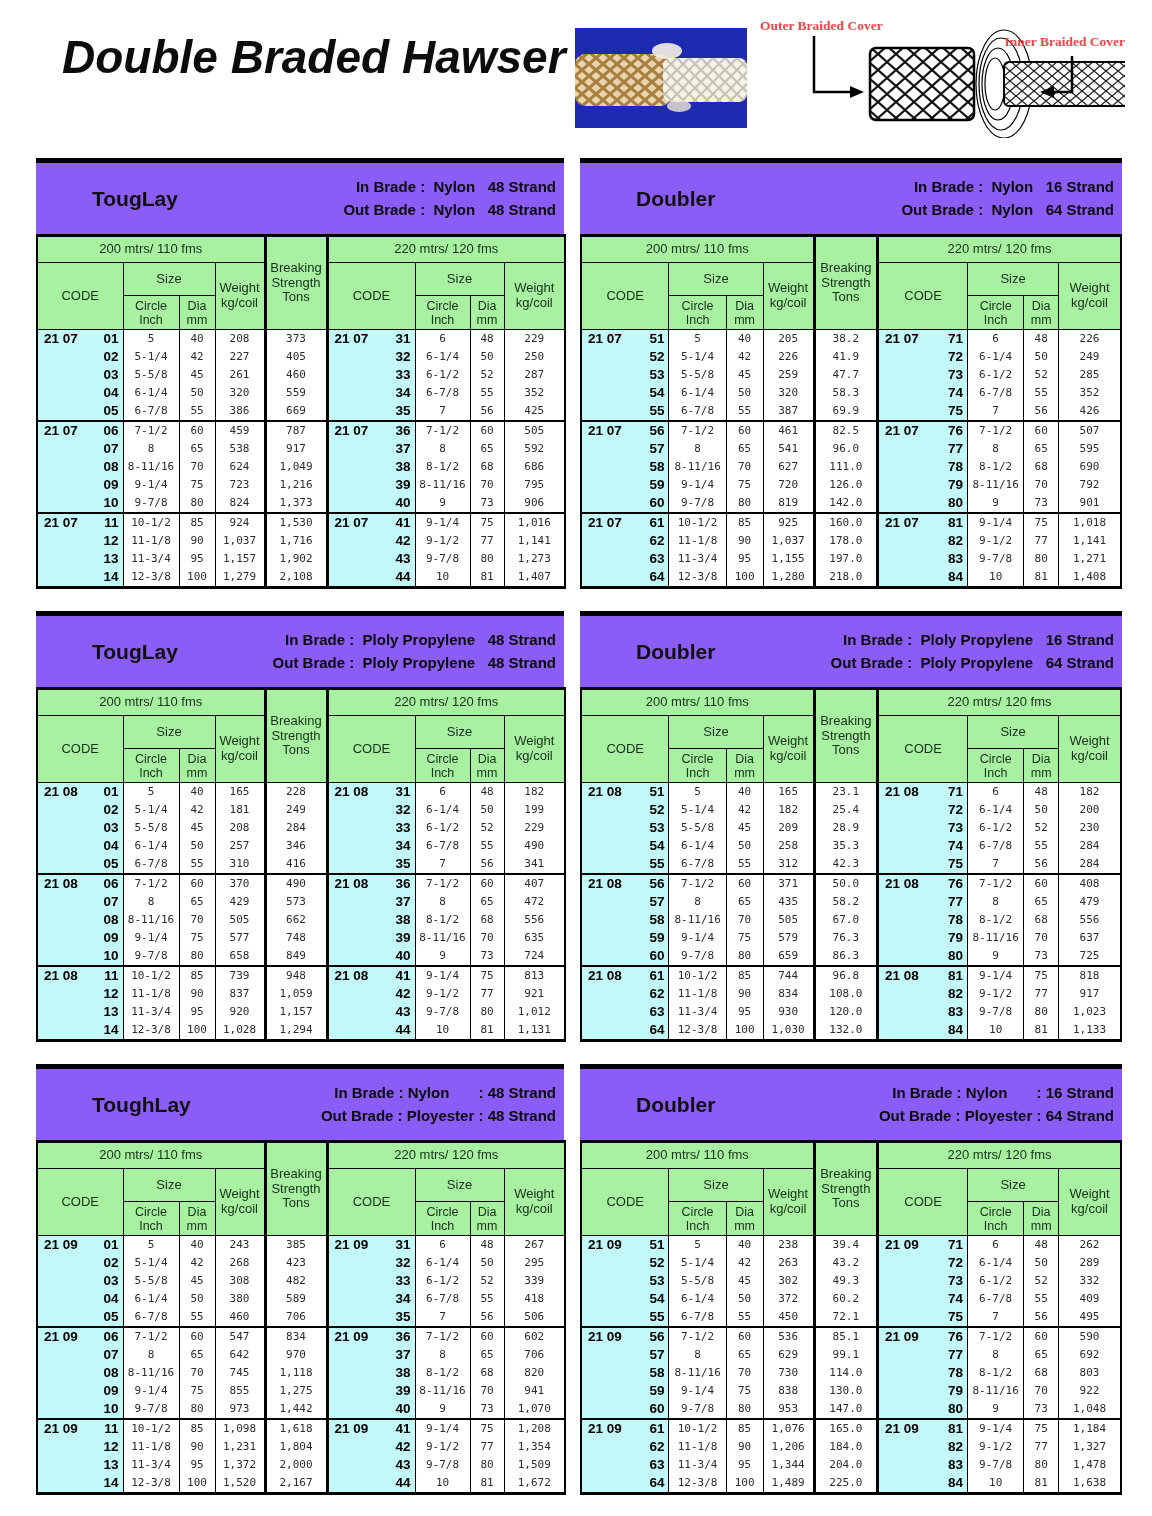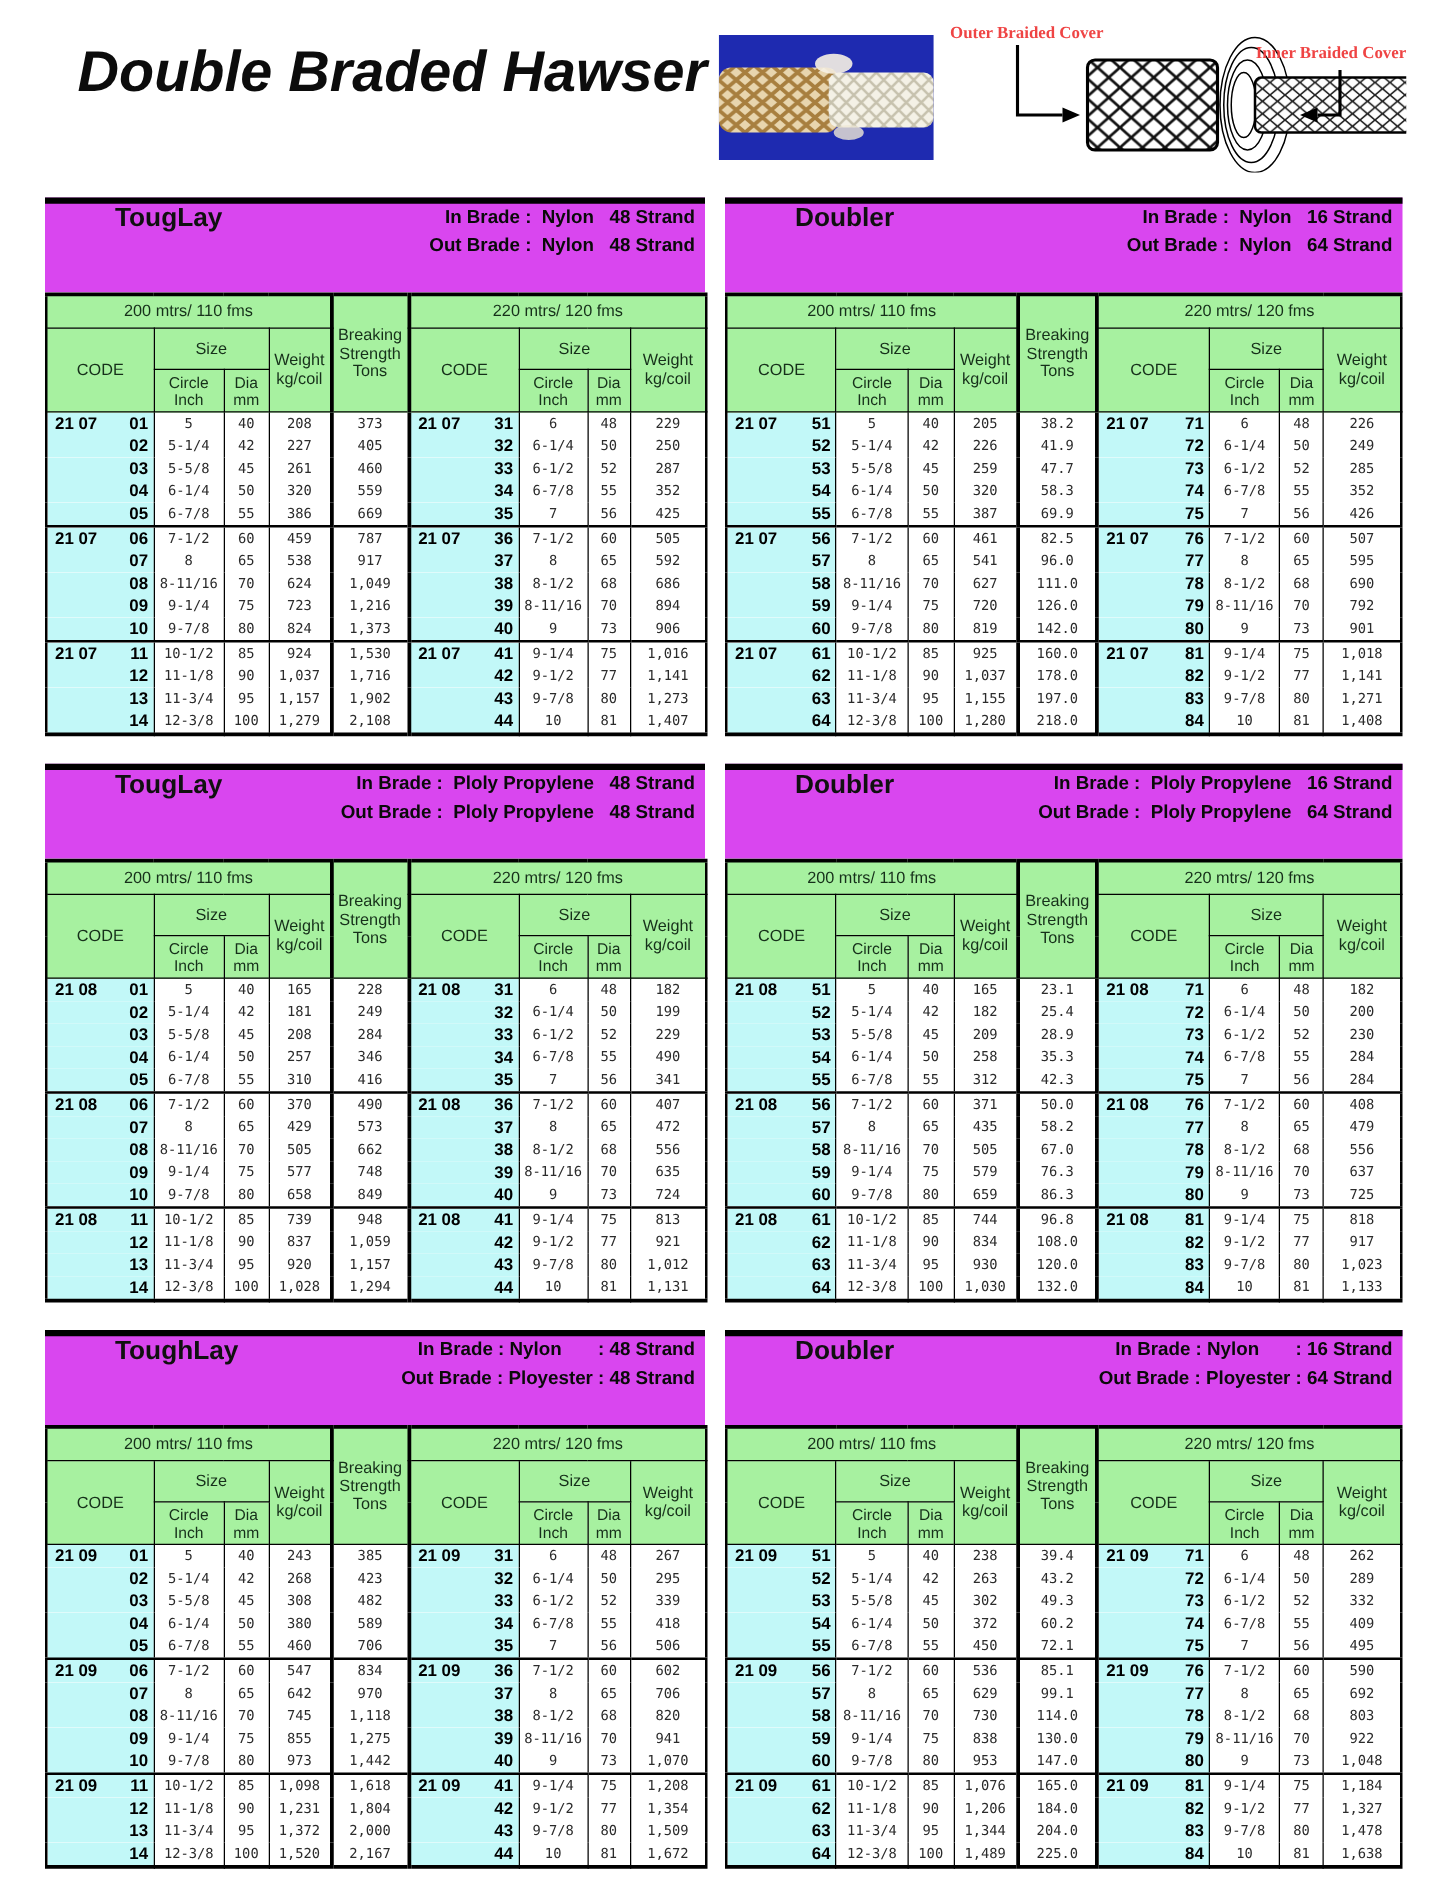--- a/index.html
+++ b/index.html
@@ -9,21 +9,21 @@
   .title{position:absolute;left:62px;top:30px;margin:0;font-size:46px;font-weight:bold;
          font-style:italic;color:#0c0c0c;letter-spacing:0px;font-family:"Liberation Sans",sans-serif;}
   .photo{position:absolute;left:575px;top:28px;width:172px;height:100px;}
   .diagram{position:absolute;left:752px;top:6px;width:373px;height:132px;}
   .dlabel{position:absolute;font-family:"Liberation Serif",serif;font-weight:bold;font-size:13.5px;color:#ef4444;}
   .dlabel.outer{left:8px;top:12px;}
   .dlabel.inner{right:0px;top:28px;}
   #tables-grid{position:absolute;left:36px;top:158px;width:1086px;display:grid;
                grid-template-columns:528px 542px;column-gap:16px;row-gap:22px;}
   .block{width:100%;}
-  .titlebar{background:#d946ef;border-top:5px solid #000;height:71px;display:flex;align-items:flex-start;}
+  .titlebar{background:#8b5cf6;border-top:5px solid #000;height:71px;display:flex;align-items:center;}
   .tname{font-size:21px;font-weight:bold;color:#101010;margin-left:56px;}
   .brades{margin-left:auto;margin-right:8px;text-align:right;}
   .brade{font-size:15px;font-weight:bold;color:#0a0a0a;white-space:pre;line-height:1.5;}
   table{width:100%;border-collapse:collapse;table-layout:fixed;background:#fff;
         border:2px solid #000;border-top:3px solid #000;border-bottom:3px solid #000;}
   td{padding:0;text-align:center;vertical-align:middle;}
   .hdr{background:#a7f1a0;border:1px solid #000;font-size:13px;color:#16301a;
        white-space:pre-line;line-height:1.12;}
   tr.hra td{height:25px;}
   tr.hrb td{height:32px;}
@@ -279,21 +279,21 @@
               </td>
               <td class="d">9-1/4</td>
               <td class="d">75</td>
               <td class="d">723</td>
               <td class="d brk">1,216</td>
               <td class="code">
                 <span class="cs">39</span>
               </td>
               <td class="d">8-11/16</td>
               <td class="d">70</td>
-              <td class="d">894</td>
+              <td class="d">795</td>
             </tr>
             <tr>
               <td class="code">
                 <span class="cs">10</span>
               </td>
               <td class="d">9-7/8</td>
               <td class="d">80</td>
               <td class="d">824</td>
               <td class="d brk">1,373</td>
               <td class="code">

